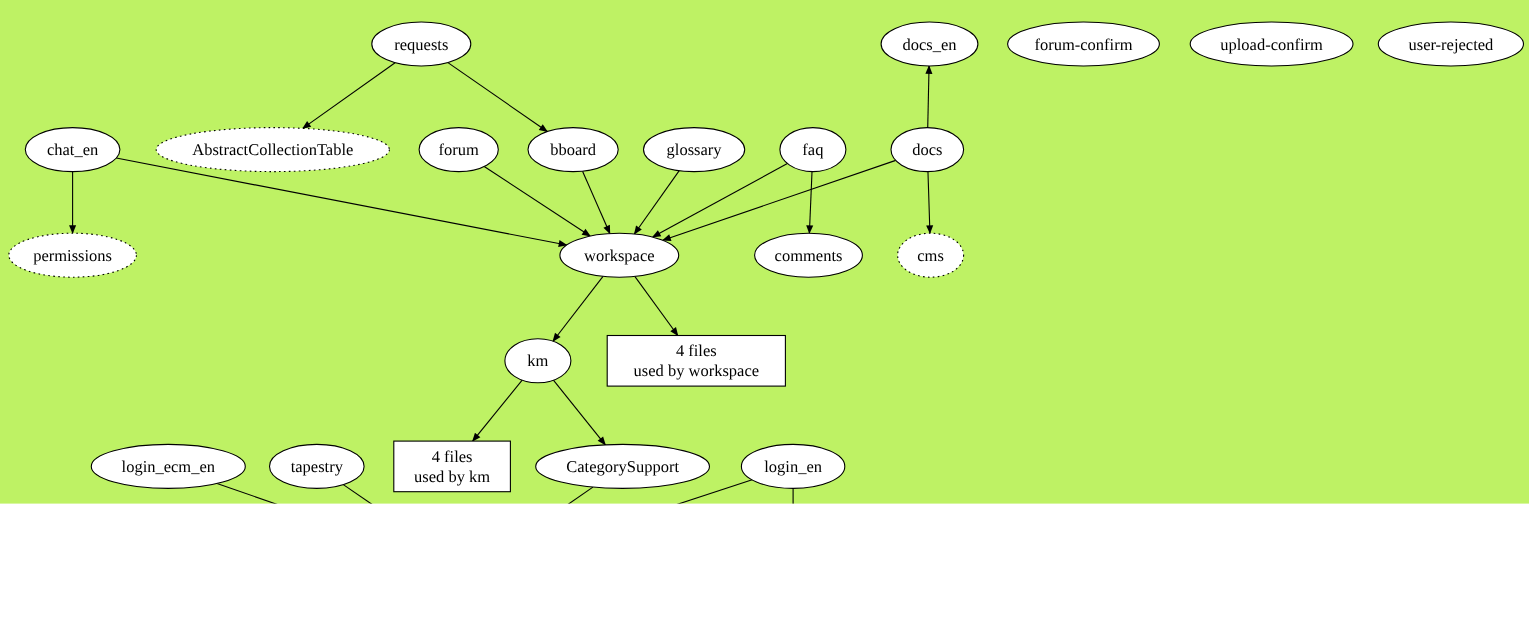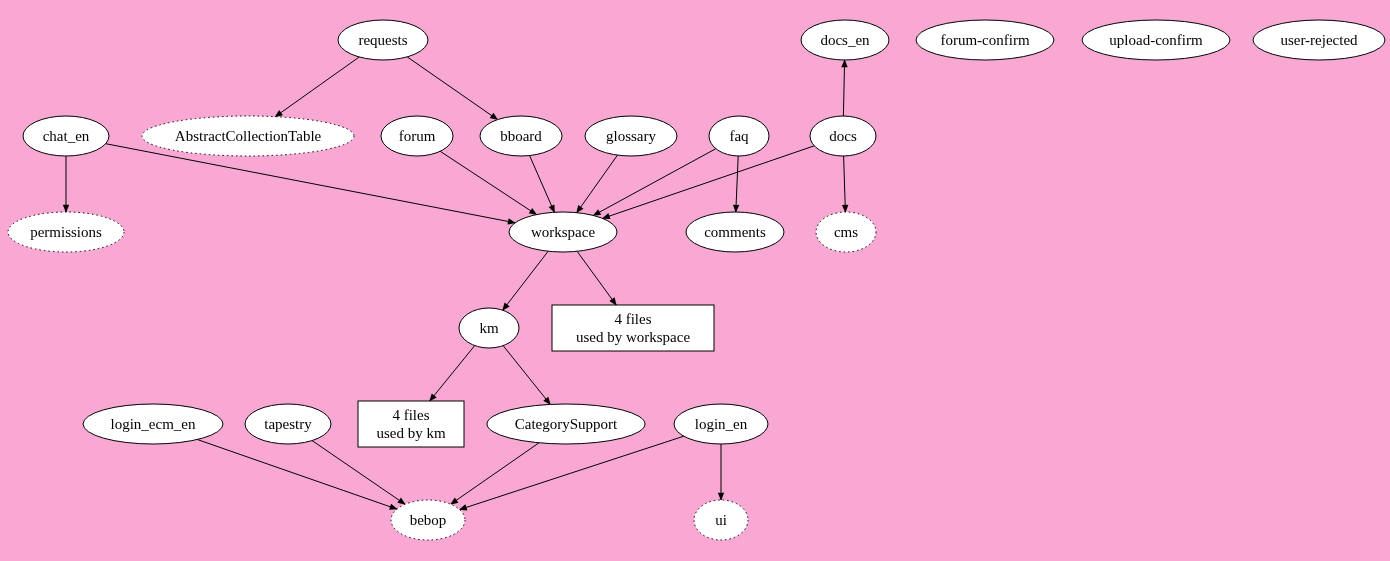--- a/index.html
+++ b/index.html
@@ -3,22 +3,22 @@
 <meta charset="utf-8">
 <style>
   html, body {
     margin: 0;
     padding: 0;
     background: #ffffff;
   }
   .canvas {
     position: relative;
     width: 1390px;
-    height: 561px;
-    background: #f9a8d4;
+    height: 458px;
+    background: #bef264;
     overflow: hidden;
   }
   svg text {
     font-family: "Liberation Serif", "DejaVu Serif", serif;
     font-size: 15px;
     fill: #000000;
     text-anchor: middle;
   }
   .node-shape {
     fill: #ffffff;

